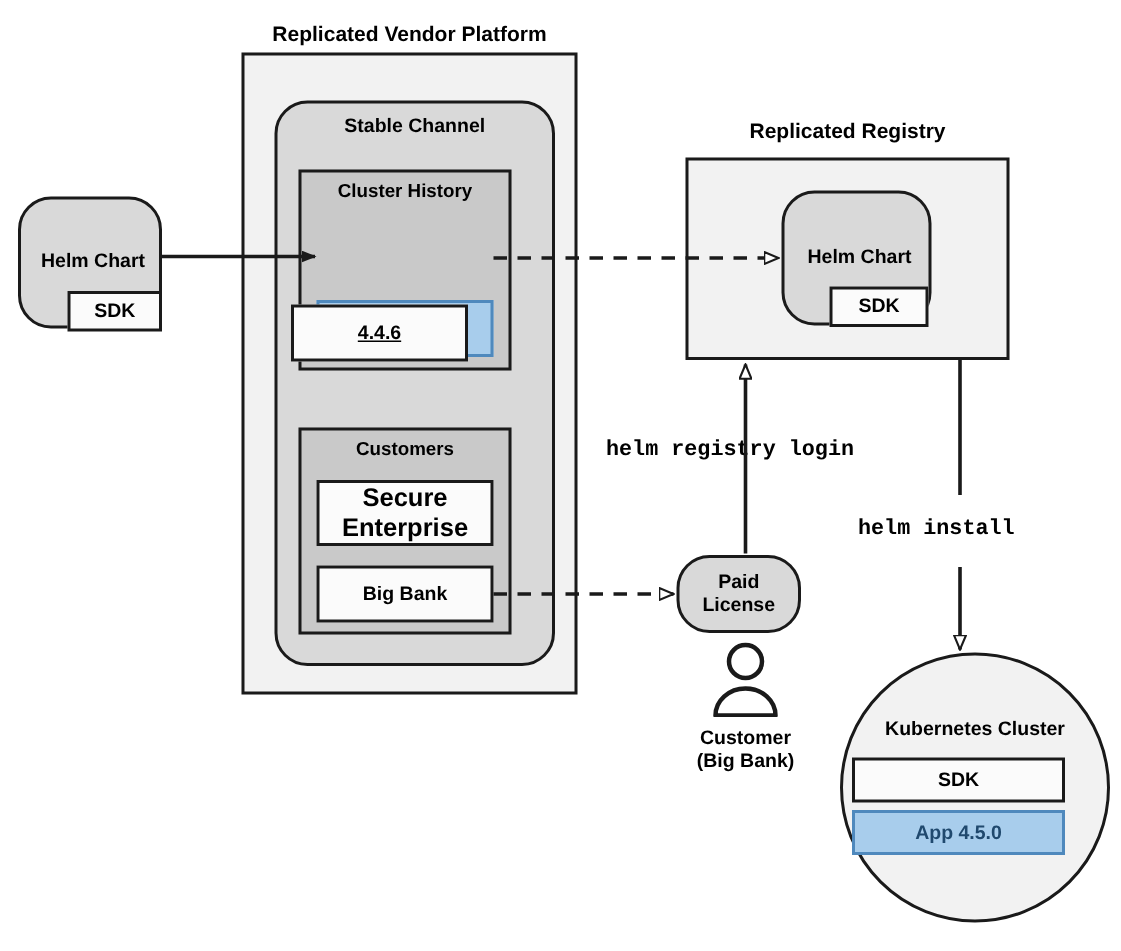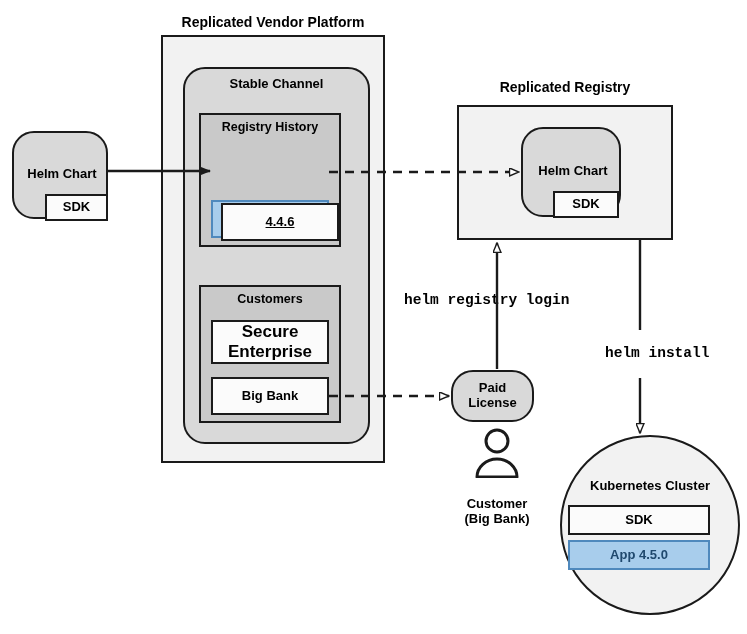--- a/index.html
+++ b/index.html
@@ -73,25 +73,25 @@
   <div class="lbl" style="left:161px; top:14px; width:224px; font-size:14px;">Replicated Vendor Platform</div>
 
   <div class="lbl" style="left:457px; top:79px; width:216px; font-size:14px;">Replicated Registry</div>
 
   <div class="box fill-light" style="left:161px; top:35px; width:224px; height:428px; display:block;"></div>
 
   <div class="box fill-gray" style="left:183px; top:67px; width:187px; height:377px; display:block;"></div>
   <div class="lbl" style="left:183px; top:76px; width:187px; font-size:13px;">Stable Channel</div>
 
   <div class="box fill-mid" style="left:199px; top:113px; width:142px; height:134px; display:block;"></div>
-  <div class="lbl" style="left:199px; top:120px; width:142px; font-size:12.5px;">Registry History</div>
+  <div class="lbl" style="left:199px; top:120px; width:142px; font-size:12.5px;">Cluster History</div>
 
   <div class="box fill-blue" style="left:211px; top:152px; width:118px; height:38px; font-size:13px;margin-top:48px;">4.5.0</div>
 
-  <div class="box fill-white" style="left:221px; top:203px; width:118px; height:38px; font-size:13px;text-decoration:underline;">4.4.6</div>
+  <div class="box fill-white" style="left:194px; top:203px; width:118px; height:38px; font-size:13px;text-decoration:underline;">4.4.6</div>
 
   <div class="box fill-mid" style="left:199px; top:285px; width:142px; height:138px; display:block;"></div>
   <div class="lbl" style="left:199px; top:292px; width:142px; font-size:12.5px;">Customers</div>
 
   <div class="box fill-white" style="left:211px; top:320px; width:118px; height:44px; font-size:17px; white-space:pre-line;">Secure
 Enterprise</div>
 
   <div class="box fill-white" style="left:211px; top:377px; width:118px; height:38px; font-size:13px;">Big Bank</div>
 
   <div class="box fill-gray" style="left:12px; top:131px; width:96px; height:88px; display:block;">
@@ -113,33 +113,33 @@
   <div class="box fill-gray" style="left:451px; top:370px; width:83px; height:52px; font-size:13px; white-space:pre-line;">Paid
 License</div>
 
   <div class="person" style="left:471px; top:428px; width:52px; height:50px;">
     <svg width="52" height="50" viewBox="0 0 52 50">
       <circle cx="26" cy="13" r="11" fill="#ffffff" stroke="#1a1a1a" stroke-width="3"></circle>
       <path d="M6 49 A20 18 0 0 1 46 49 Z" fill="#ffffff" stroke="#1a1a1a" stroke-width="3" stroke-linejoin="round"></path>
     </svg>
   </div>
 
-  <div class="lbl" style="left:434px; top:484px; width:126px; font-size:13px;margin-top:12px;">Customer
+  <div class="lbl" style="left:434px; top:484px; width:126px; font-size:13px;">Customer
 (Big Bank)</div>
 
   <div class="circle" style="left:560px; top:435px; width:180px; height:180px;"></div>
   <div class="lbl" style="left:560px; top:478px; width:180px; font-size:13px;">Kubernetes Cluster</div>
 
   <div class="box fill-white" style="left:568px; top:505px; width:142px; height:30px; font-size:13px;">SDK</div>
 
   <div class="box fill-blue" style="left:568px; top:540px; width:142px; height:30px; font-size:13px;">App 4.5.0</div>
 
   <div class="mono" style="left:404px; top:292px; font-size:14.5px;">helm registry login</div>
 
-  <div class="mono" style="left:605px; top:345px; font-size:14.5px;">helm install</div>
+  <div class="mono" style="left:572px; top:345px; font-size:14.5px;">helm install</div>
 
   <svg class="overlay">
     <defs>
       <marker id="solidArrow" markerWidth="10" markerHeight="8" refX="9" refY="4" orient="auto" markerUnits="userSpaceOnUse">
         <path d="M0,0 L10,4 L0,8 z" fill="#1a1a1a"></path>
       </marker>
       <marker id="openArrow" markerWidth="11" markerHeight="9" refX="10" refY="4.5" orient="auto" markerUnits="userSpaceOnUse">
         <path d="M0.5,0.5 L10,4.5 L0.5,8.5 z" fill="#ffffff" stroke="#1a1a1a" stroke-width="1.4"></path>
       </marker>
       <marker id="openArrowUp" markerWidth="11" markerHeight="9" refX="10" refY="4.5" orient="auto" markerUnits="userSpaceOnUse">

